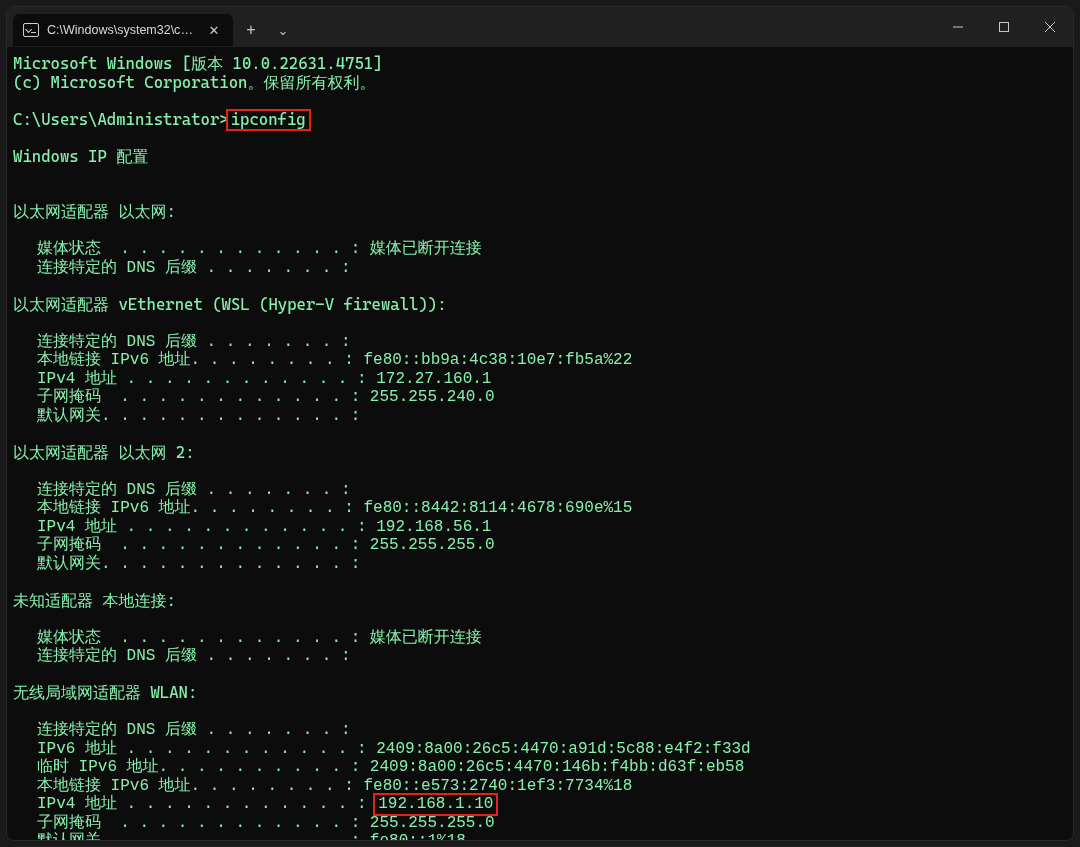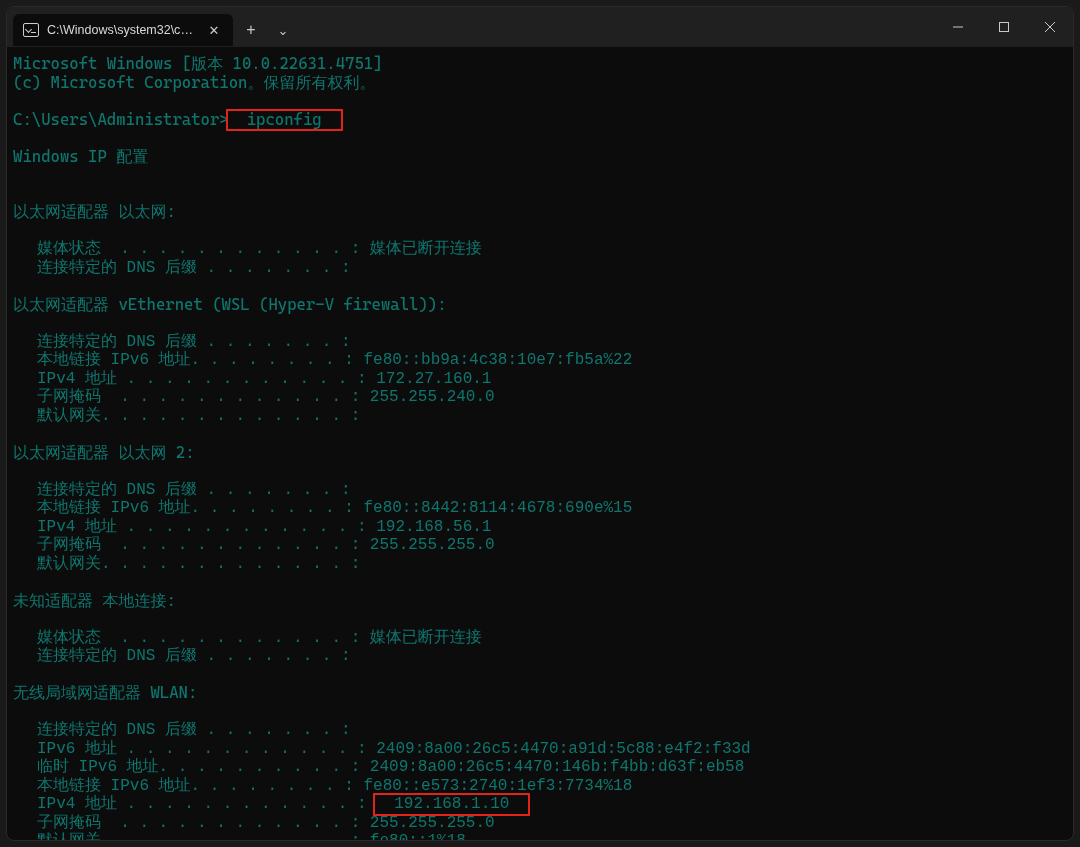--- a/index.html
+++ b/index.html
@@ -86,28 +86,28 @@
   }
   .winbtn svg { width:10px; height:10px; stroke:#c8c8c8; stroke-width:1; fill:none; }
   .winbtn-close svg { width:10px; height:10px; }
 
   .terminal {
     flex:1;
     padding: 8px 10px 6px 6px;
     font-family: "Cascadia Mono", "Consolas", "NSimSun", monospace;
     font-size: 16px;
     line-height: 18.5px;
-    color: #0f766e;
+    color: #86efac;
     white-space: pre;
     overflow:hidden;
     position:relative;
   }
   .hl {
     border: 2px solid #e2231a;
-    padding: 0 19px;
+    padding: 0 3px;
     margin: -2px -3px;
     display:inline-block;
   }
   .block { display:block; }
   .ind { padding-left: 24px; display:block;font-family:Liberation Mono, monospace; }
 </style>
 </head>
 <body>
 
 <div class="window">

